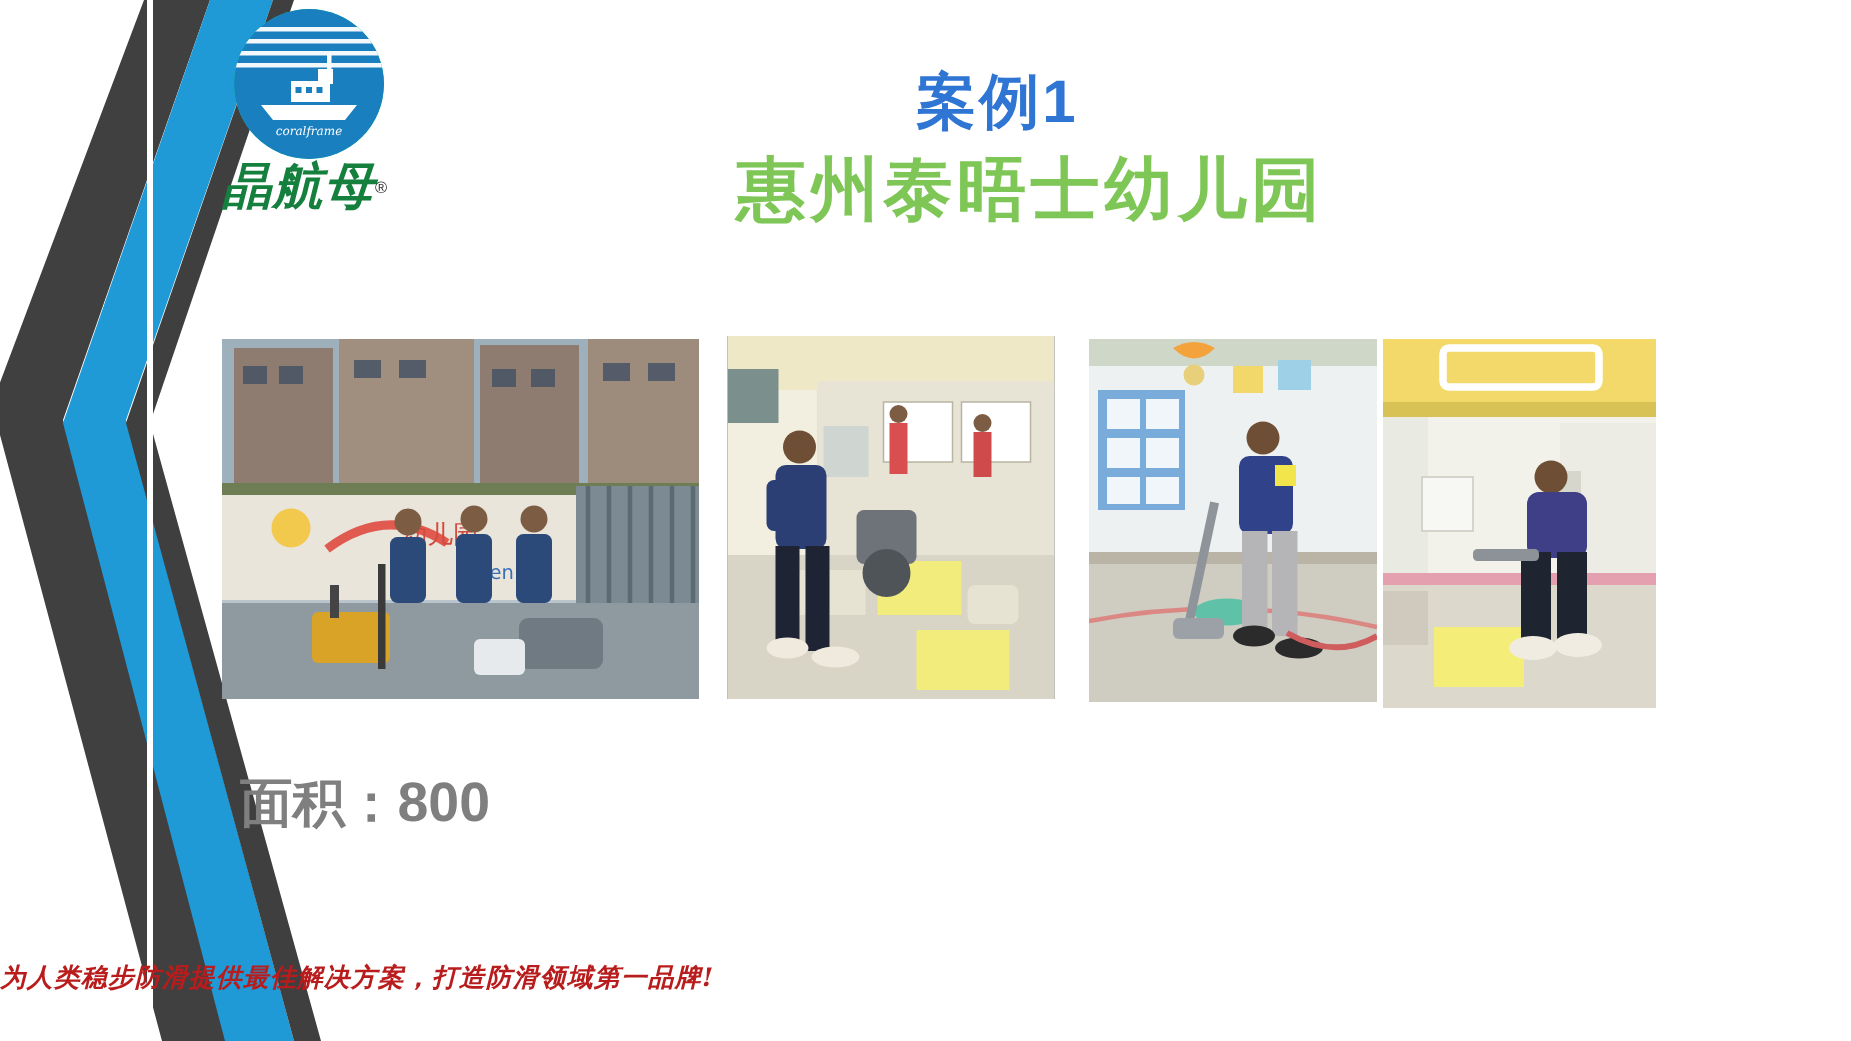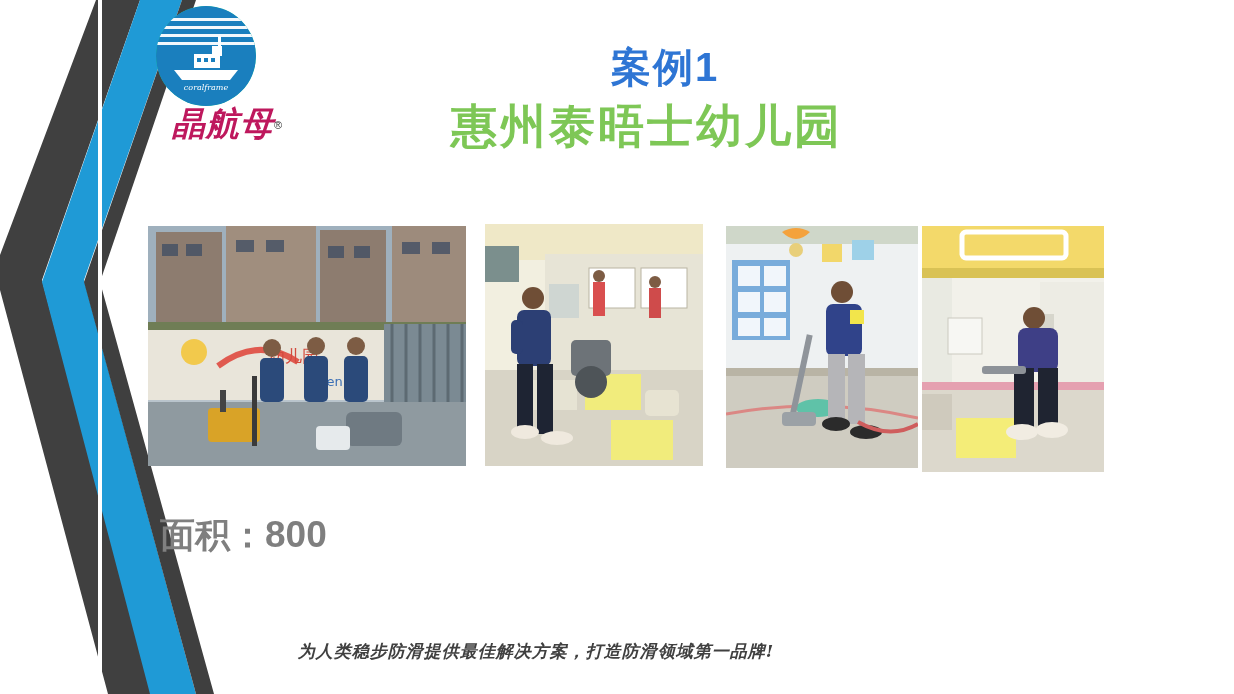--- a/index.html
+++ b/index.html
@@ -16,48 +16,48 @@
   .deco{position:absolute;left:0;top:0;width:320px;height:694px;overflow:hidden;}
   .deco svg{display:block;}
 
   
   .logo-wrap{position:absolute;left:148px;top:6px;width:136px;height:160px;}
   .logo-badge{position:absolute;left:8px;top:0;width:100px;height:100px;border-radius:50%;
      background:#14b8a6;overflow:hidden;}
   .logo-badge .stripes{position:absolute;left:0;top:0;width:100px;height:100px;}
   .logo-text{position:absolute;left:0;top:96px;width:136px;text-align:left;}
   .logo-cn{font-family:"DejaVu Serif","Liberation Serif",serif;font-weight:bold;
-     font-size:33px;color:#be185d;letter-spacing:1px;font-style:italic;display:inline-block;margin-left:24px;}
+     font-size:33px;color:#15803d;letter-spacing:1px;font-style:italic;display:inline-block;}
   .logo-r{font-size:11px;vertical-align:super;color:#333;}
 
   
   .title1{position:absolute;left:430px;top:40px;width:470px;text-align:center;
      font-family:Liberation Sans, sans-serif;font-weight:bold;
      font-size:40px;color:#2e75d4;letter-spacing:2px;}
-  .title2{position:absolute;left:352px;top:96px;width:590px;text-align:center;
+  .title2{position:absolute;left:392px;top:96px;width:590px;text-align:center;
      font-family:"DejaVu Sans","Liberation Sans",sans-serif;font-weight:bold;
      font-size:46px;color:#7ec756;letter-spacing:3px;}
 
   
   .photos{position:absolute;left:148px;top:222px;height:250px;}
   .photo{position:absolute;top:0;border:0;overflow:hidden;background:#777;}
   .photo svg{display:block;}
 
   
   .figures{position:absolute;left:160px;top:512px;width:700px;height:60px;}
   .fig{position:absolute;top:0;font-family:"DejaVu Serif","Liberation Serif",serif;
      font-weight:bold;color:#7f7f7f;font-size:35px;white-space:nowrap;}
   .fig .num{font-family:"Liberation Sans","DejaVu Sans",sans-serif;font-weight:bold;font-size:37px;color:#7f7f7f;}
   .fig-area{left:0;}
   .fig-price{left:264px;}
 
   
-  .footer{position:absolute;left:0;top:640px;width:1072px;text-align:center;
+  .footer{position:absolute;left:0;top:640px;width:1072px;text-align:left;
      font-family:"DejaVu Serif","Liberation Serif",serif;font-weight:bold;font-style:italic;
-     font-size:17px;color:#404040;letter-spacing:1px;}
+     font-size:17px;color:#b91c1c;letter-spacing:1px;}
 </style>
 </head>
 <body>
 
 <div class="slide">
 
   <div class="deco">
     <svg width="320" height="694" viewBox="0 0 320 694" xmlns="http://www.w3.org/2000/svg">
 
       <rect x="0" y="0" width="320" height="694" fill="#ffffff"></rect>

